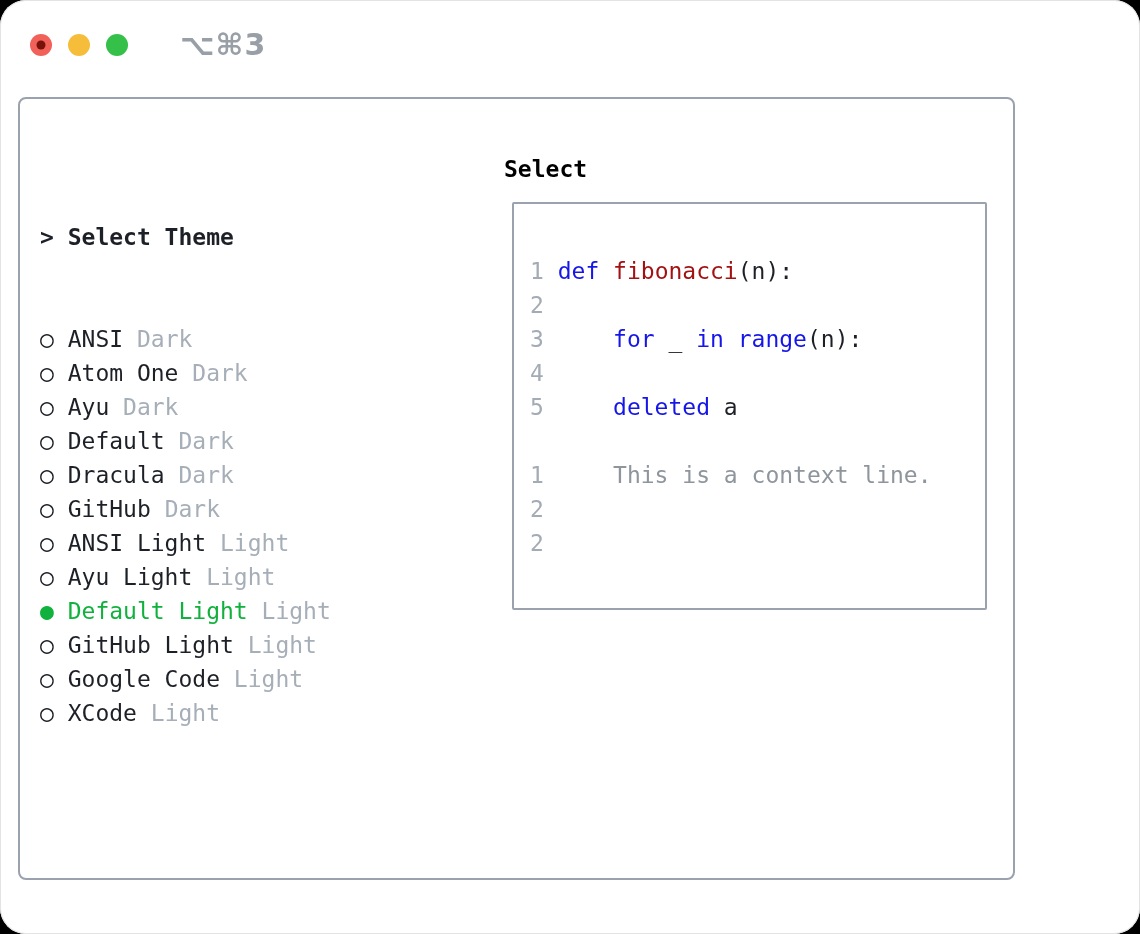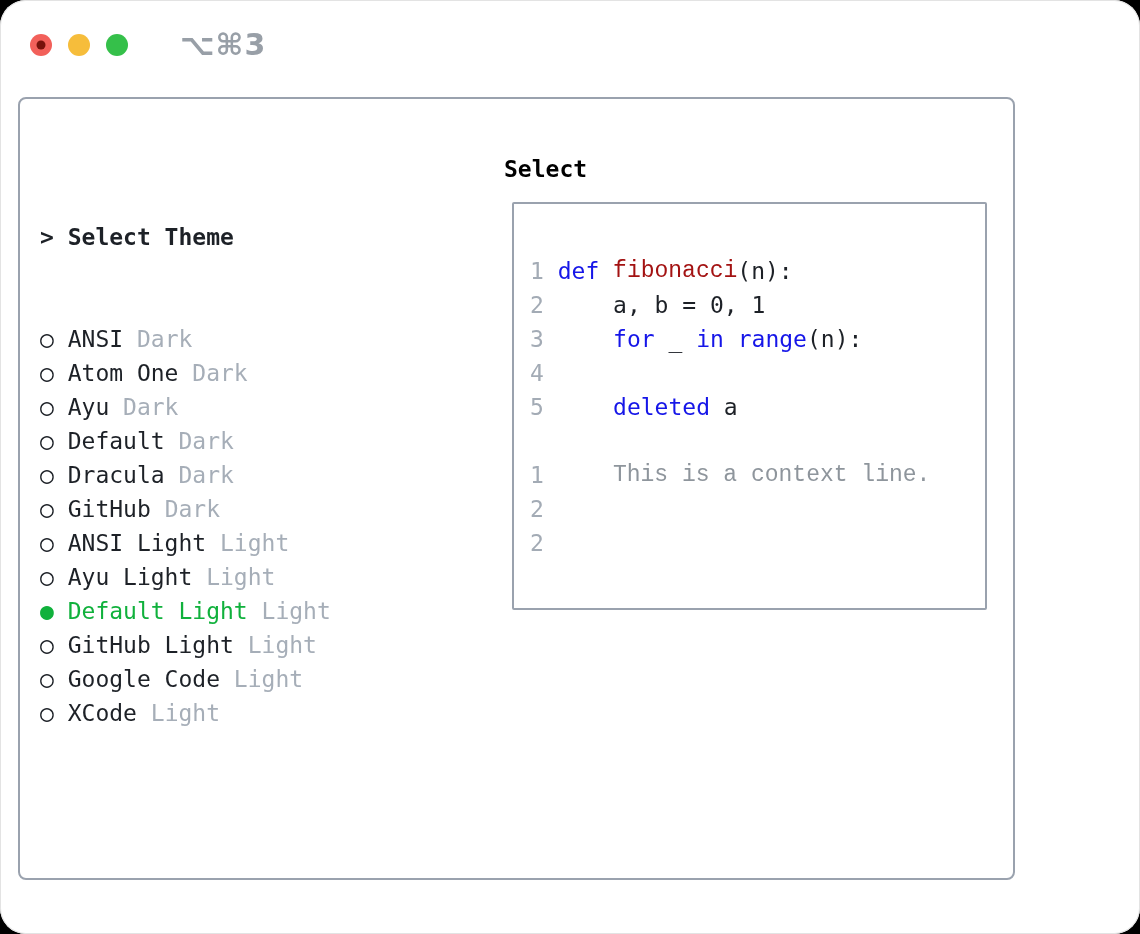--- a/index.html
+++ b/index.html
@@ -64,25 +64,25 @@
       <div id="theme-list"><div class="row"><span class="marker" style="color: rgb(29, 33, 39);">○</span><span style="color: rgb(29, 33, 39);">ANSI </span><span style="color: rgb(166, 174, 184);">Dark</span></div><div class="row"><span class="marker" style="color: rgb(29, 33, 39);">○</span><span style="color: rgb(29, 33, 39);">Atom One </span><span style="color: rgb(166, 174, 184);">Dark</span></div><div class="row"><span class="marker" style="color: rgb(29, 33, 39);">○</span><span style="color: rgb(29, 33, 39);">Ayu </span><span style="color: rgb(166, 174, 184);">Dark</span></div><div class="row"><span class="marker" style="color: rgb(29, 33, 39);">○</span><span style="color: rgb(29, 33, 39);">Default </span><span style="color: rgb(166, 174, 184);">Dark</span></div><div class="row"><span class="marker" style="color: rgb(29, 33, 39);">○</span><span style="color: rgb(29, 33, 39);">Dracula </span><span style="color: rgb(166, 174, 184);">Dark</span></div><div class="row"><span class="marker" style="color: rgb(29, 33, 39);">○</span><span style="color: rgb(29, 33, 39);">GitHub </span><span style="color: rgb(166, 174, 184);">Dark</span></div><div class="row"><span class="marker" style="color: rgb(29, 33, 39);">○</span><span style="color: rgb(29, 33, 39);">ANSI Light </span><span style="color: rgb(166, 174, 184);">Light</span></div><div class="row"><span class="marker" style="color: rgb(29, 33, 39);">○</span><span style="color: rgb(29, 33, 39);">Ayu Light </span><span style="color: rgb(166, 174, 184);">Light</span></div><div class="row"><span class="marker" style="color: rgb(16, 177, 60);">●</span><span style="color: rgb(16, 177, 60);">Default Light </span><span style="color: rgb(166, 174, 184);">Light</span></div><div class="row"><span class="marker" style="color: rgb(29, 33, 39);">○</span><span style="color: rgb(29, 33, 39);">GitHub Light </span><span style="color: rgb(166, 174, 184);">Light</span></div><div class="row"><span class="marker" style="color: rgb(29, 33, 39);">○</span><span style="color: rgb(29, 33, 39);">Google Code </span><span style="color: rgb(166, 174, 184);">Light</span></div><div class="row"><span class="marker" style="color: rgb(29, 33, 39);">○</span><span style="color: rgb(29, 33, 39);">XCode </span><span style="color: rgb(166, 174, 184);">Light</span></div></div>
       <div class="blank-row"></div>
       
       
       
     </div>
 
     <div class="right-col hdr"><span>Select</span></div>
 
     <div class="preview-box" id="preview-box" style="border-color: rgb(154, 162, 174);">
-        <div class="code-line"><span class="num" style="color: rgb(163, 171, 181);">1</span><span style="color: rgb(22, 22, 232);">def</span><span style="color: rgb(29, 33, 39);"> </span><span style="color: rgb(163, 18, 18); font-family: Liberation Mono, monospace;">fibonacci</span><span style="color: rgb(29, 33, 39);">(n):</span></div>
-        <div class="code-line"><span class="num" style="color: rgb(163, 171, 181);">2</span><span style="color: rgb(29, 33, 39);">    a, b = 0, 1</span></div>
+        <div class="code-line"><span class="num" style="color: rgb(163, 171, 181);">1</span><span style="color: rgb(22, 22, 232);">def</span><span style="color: rgb(29, 33, 39);"> </span><span style="color: rgb(163, 18, 18);">fibonacci</span><span style="color: rgb(29, 33, 39);">(n):</span></div>
+        <div class="code-line"><span class="num" style="color: rgb(163, 171, 181);">2</span></div>
         <div class="code-line"><span class="num" style="color: rgb(163, 171, 181);">3</span><span style="color: rgb(29, 33, 39);">    </span><span style="color: rgb(22, 22, 232);">for</span><span style="color: rgb(29, 33, 39);"> _ </span><span style="color: rgb(22, 22, 232);">in</span><span style="color: rgb(29, 33, 39);"> </span><span style="color: rgb(22, 22, 232);">range</span><span style="color: rgb(29, 33, 39);">(n):</span></div>
         <div class="code-line"><span class="num" style="color: rgb(163, 171, 181);">4</span></div>
         <div class="code-line"><span class="num" style="color: rgb(163, 171, 181);">5</span><span style="color: rgb(29, 33, 39);">    </span><span style="color: rgb(22, 22, 232);">deleted</span><span style="color: rgb(29, 33, 39);"> a</span></div>
         <div class="code-line"><span class="num" style="color: rgb(163, 171, 181);"></span></div>
-        <div class="code-line"><span class="num" style="color: rgb(163, 171, 181);">1</span><span style="color: rgb(142, 149, 156); font-family: Liberation Mono, monospace;">    This is a context line.</span></div>
+        <div class="code-line"><span class="num" style="color: rgb(163, 171, 181);">1</span><span style="color: rgb(142, 149, 156);">    This is a context line.</span></div>
         <div class="code-line"><span class="num" style="color: rgb(163, 171, 181);">2</span></div>
         <div class="code-line"><span class="num" style="color: rgb(163, 171, 181);">2</span></div>
       </div>
 
   </div>
 </div>
 
 </body></html>

